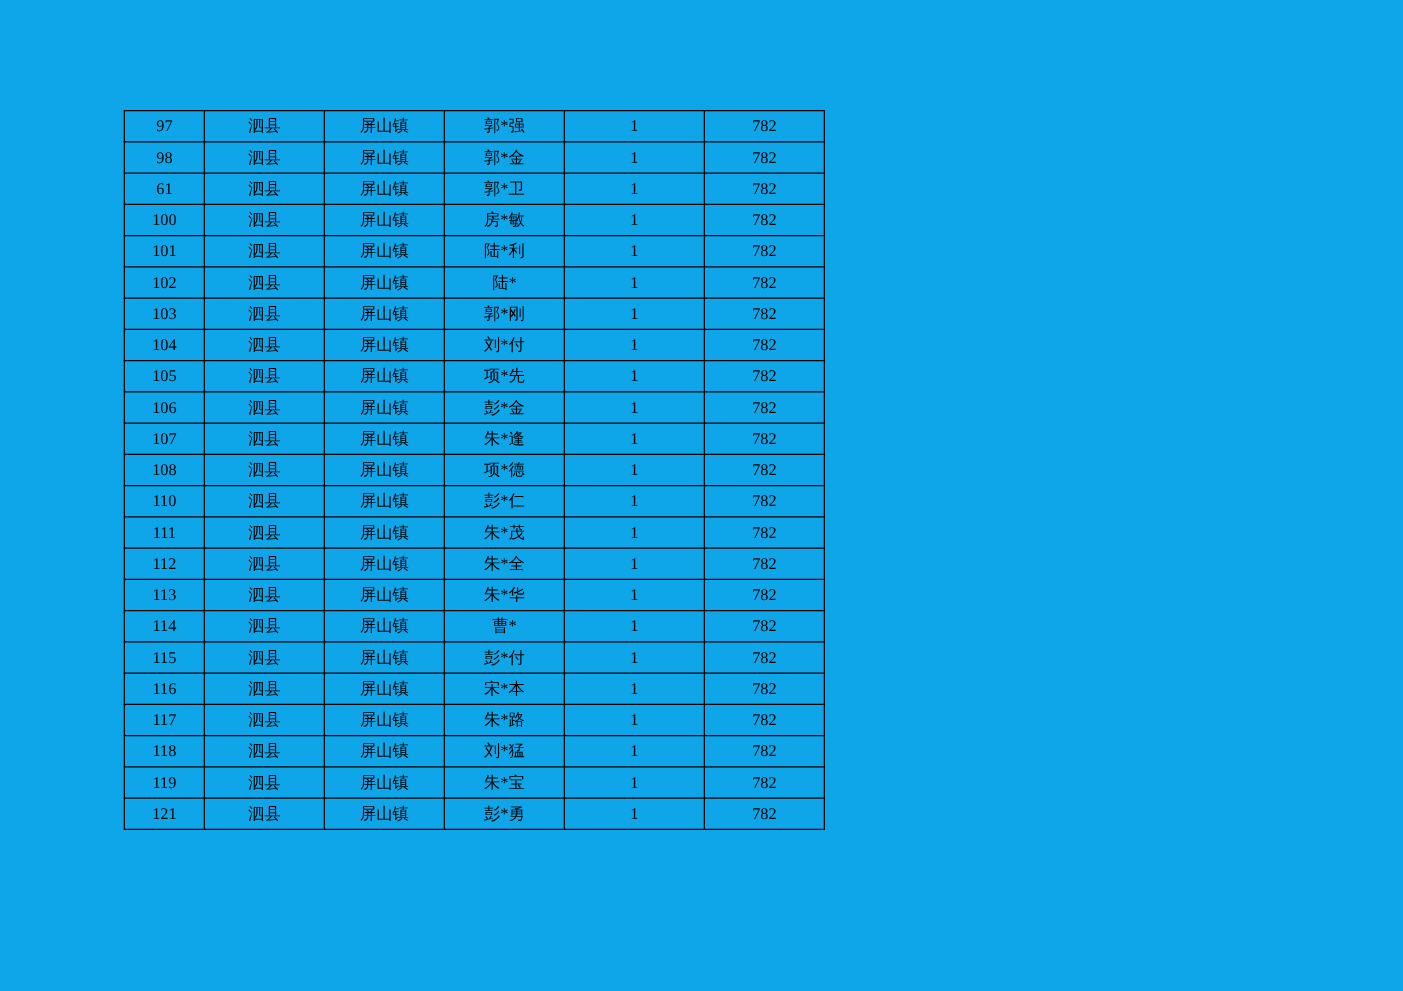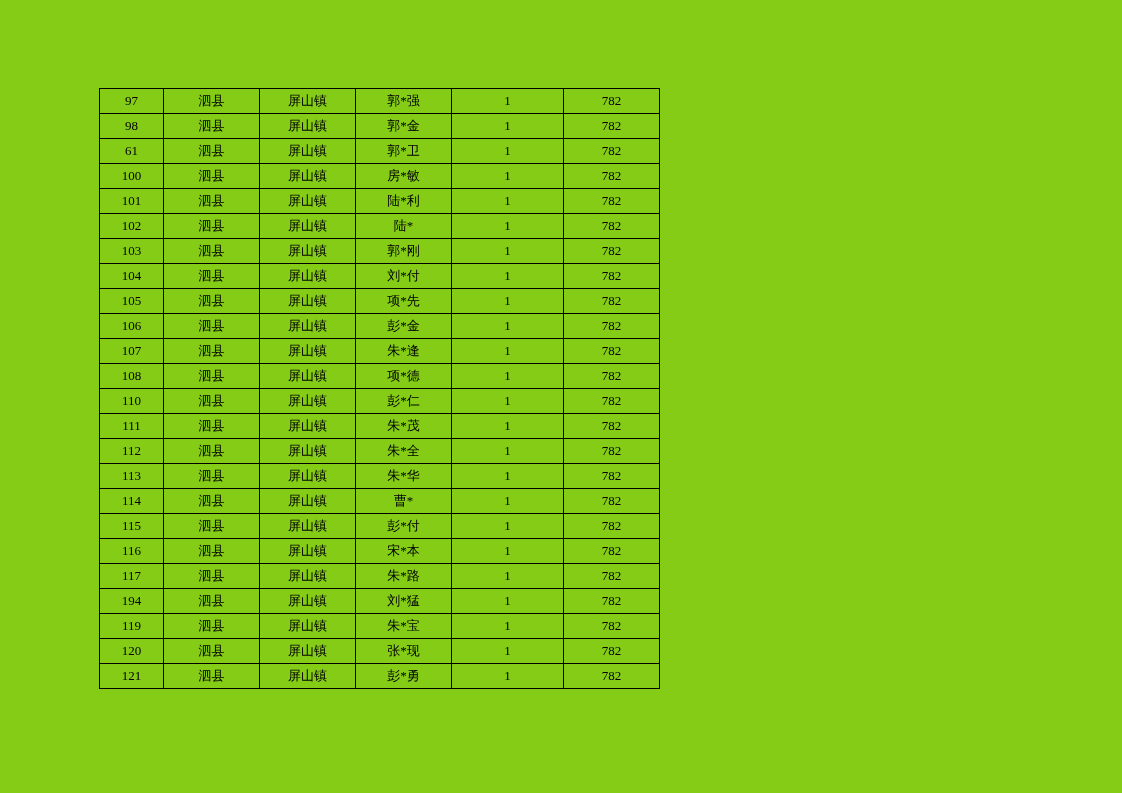--- a/index.html
+++ b/index.html
@@ -11,21 +11,21 @@
     width: 1122px;
     height: 793px;
     font-family: "Liberation Serif", "DejaVu Serif", serif;
     color: #000000;
     overflow: hidden;
   }
   .page {
     position: relative;
     width: 1122px;
     height: 793px;
-    background: #84cc16;
+    background: #0ea5e9;
   }
   .table-wrap {
     position: absolute;
     left: 99px;
     top: 88px;
   }
   table.data {
     border-collapse: collapse;
     table-layout: fixed;
     border-spacing: 0;
@@ -219,40 +219,32 @@
           </tr>
           <tr>
             <td class="c-index num">117</td>
             <td class="c-county cjk">泗县</td>
             <td class="c-town cjk">屏山镇</td>
             <td class="c-name cjk">朱*路</td>
             <td class="c-count num">1</td>
             <td class="c-amount num">782</td>
           </tr>
           <tr>
-            <td class="c-index num">194</td>
+            <td class="c-index num">118</td>
             <td class="c-county cjk">泗县</td>
             <td class="c-town cjk">屏山镇</td>
             <td class="c-name cjk">刘*猛</td>
             <td class="c-count num">1</td>
             <td class="c-amount num">782</td>
           </tr>
           <tr>
             <td class="c-index num">119</td>
             <td class="c-county cjk">泗县</td>
             <td class="c-town cjk">屏山镇</td>
             <td class="c-name cjk">朱*宝</td>
-            <td class="c-count num">1</td>
-            <td class="c-amount num">782</td>
-          </tr>
-          <tr>
-            <td class="c-index num">120</td>
-            <td class="c-county cjk">泗县</td>
-            <td class="c-town cjk">屏山镇</td>
-            <td class="c-name cjk">张*现</td>
             <td class="c-count num">1</td>
             <td class="c-amount num">782</td>
           </tr>
           <tr>
             <td class="c-index num">121</td>
             <td class="c-county cjk">泗县</td>
             <td class="c-town cjk">屏山镇</td>
             <td class="c-name cjk">彭*勇</td>
             <td class="c-count num">1</td>
             <td class="c-amount num">782</td>

